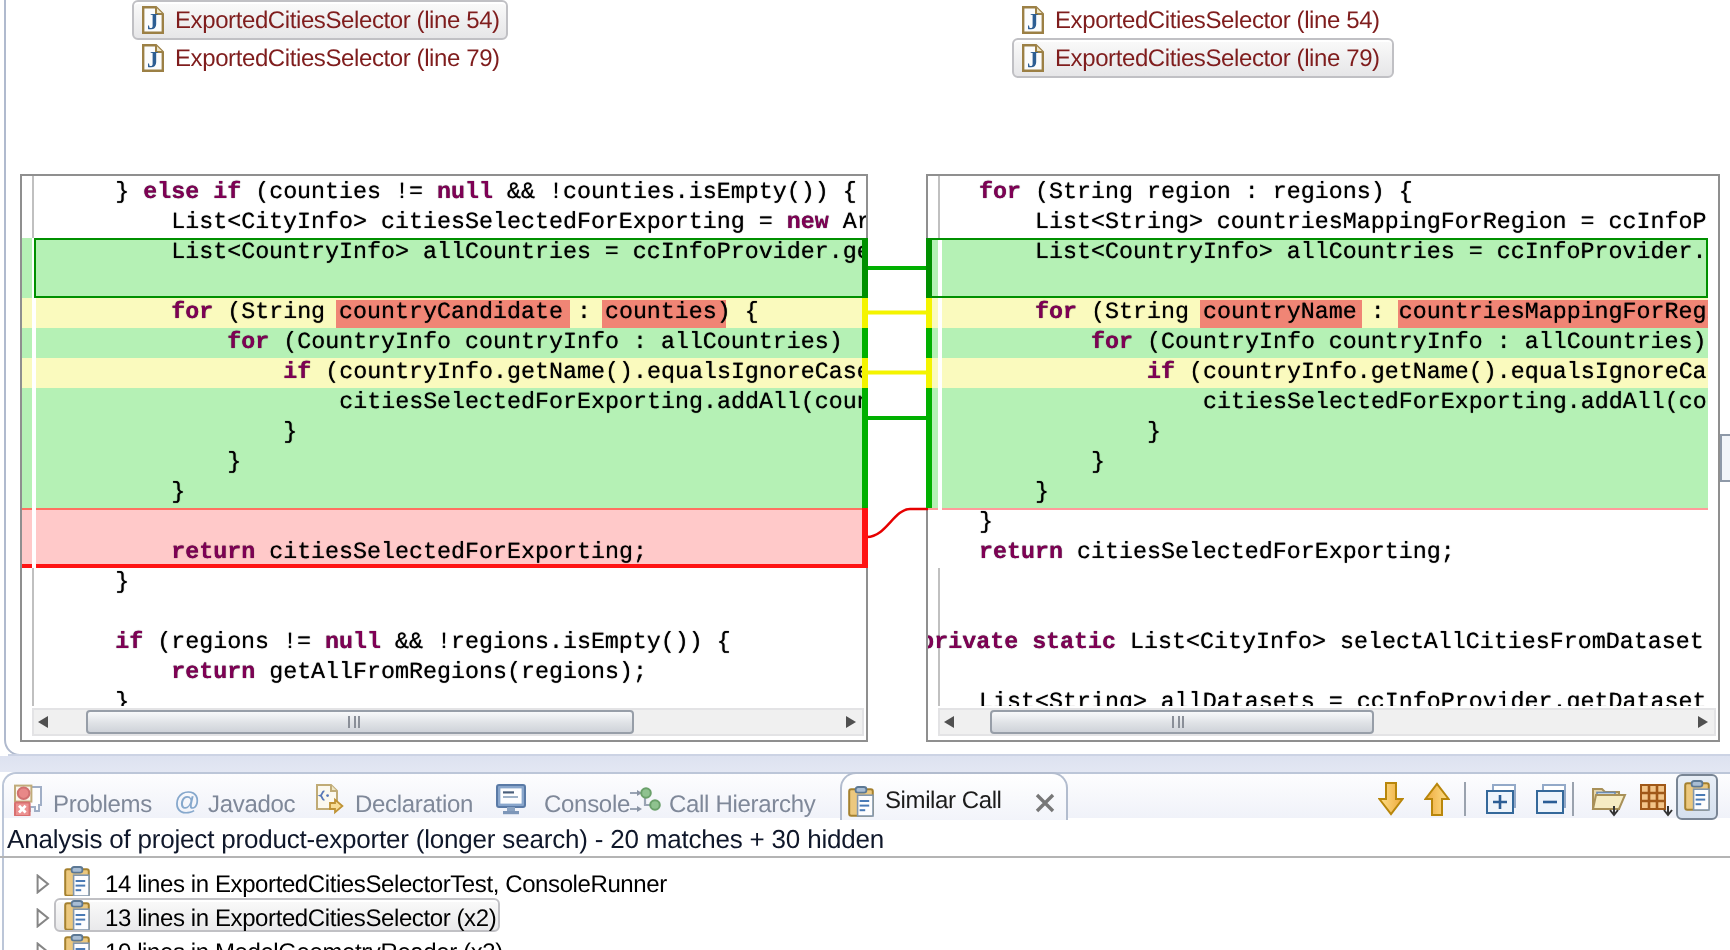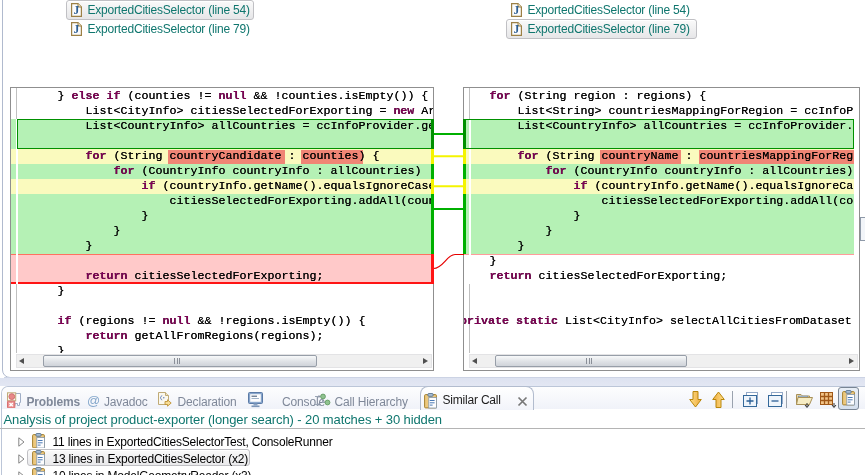--- a/index.html
+++ b/index.html
@@ -1,21 +1,21 @@
 <!DOCTYPE html>
 <html><head><meta charset="utf-8"><style>
 html,body{margin:0;padding:0;}
 body{width:865px;height:475px;position:relative;overflow:hidden;background:#fff;
      font-family:"Liberation Sans",sans-serif;}
 .abs{position:absolute;}
 .cl{position:absolute;height:15px;line-height:15px;white-space:pre;
     font-family:"Liberation Mono",monospace;font-size:11.67px;color:#000;
     text-shadow:0 0 0.45px rgba(0,0,0,0.85);}
 .cl b{font-weight:bold;}
-.uit{font-size:12px;color:#0f766e;letter-spacing:-0.2px;}
+.uit{font-size:12px;color:#7f1d1d;letter-spacing:-0.2px;}
 .trt{font-size:12px;color:#000;letter-spacing:-0.2px;}
 .tabt{font-size:12px;color:#7f8899;letter-spacing:-0.15px;}
 </style></head><body>
 
 <div class="abs" style="left:2px;top:-10px;width:880px;height:386px;background:#fff;border:1px solid #b0bace;border-radius:8px;"></div>
 <div class="abs" style="left:4px;top:377px;width:861px;height:1px;background:#ccd3e4;"></div>
 <div class="abs" style="left:0;top:378px;width:865px;height:8px;background:linear-gradient(#dde2f0,#e3e7f3);"></div>
 <div class="abs" style="left:66px;top:0px;width:186px;height:18px;background:linear-gradient(#fafafa,#e6e6e8);border:1px solid #c0c0c4;border-radius:3px;box-shadow:inset 0 1px 0 #fff;"></div>
 <svg class="abs" style="left:70.5px;top:3px" width="11" height="14" viewBox="0 0 11 14">
 <path d="M0.6 0.6 H7 L10.4 4 V13.4 H0.6 Z" fill="#fbfcfd" stroke="#9c8045" stroke-width="1.2"></path>
@@ -97,20 +97,21 @@
 <div class="cl" style="left:517.5px;top:149px"><b style="color:#7f0055">for</b> (String countryName : countriesMappingForRegion) {</div>
 <div class="cl" style="left:545.5px;top:164px"><b style="color:#7f0055">for</b> (CountryInfo countryInfo : allCountries)</div>
 <div class="cl" style="left:573.5px;top:179px"><b style="color:#7f0055">if</b> (countryInfo.getName().equalsIgnoreCase(c</div>
 <div class="cl" style="left:601.5px;top:194px">citiesSelectedForExporting.addAll(countryIn</div>
 <div class="cl" style="left:573.5px;top:209px">}</div>
 <div class="cl" style="left:545.5px;top:224px">}</div>
 <div class="cl" style="left:517.5px;top:239px">}</div>
 <div class="cl" style="left:489.5px;top:254px">}</div>
 <div class="cl" style="left:489.5px;top:269px"><b style="color:#7f0055">return</b> citiesSelectedForExporting;</div>
 <div class="cl" style="left:460.1px;top:314px"><b style="color:#7f0055">private</b> <b style="color:#7f0055">static</b> List&lt;CityInfo&gt; selectAllCitiesFromDataset</div>
+<div class="cl" style="left:489.5px;top:344px">List&lt;String&gt; allDatasets = ccInfoProvider.getDataset</div>
 </div>
   </div>
 <div class="abs" style="left:469px;top:353.5px;width:389px;height:14px;background:#f0f0f0;border:1px solid #e3e3e5;box-sizing:border-box;"></div>
 <div class="abs" style="left:472px;top:357.5px;width:0;height:0;border-right:5px solid #505050;border-top:3.5px solid transparent;border-bottom:3.5px solid transparent;"></div>
 <div class="abs" style="left:849px;top:357.5px;width:0;height:0;border-left:5px solid #505050;border-top:3.5px solid transparent;border-bottom:3.5px solid transparent;"></div>
 <div class="abs" style="left:495px;top:354.5px;width:192px;height:12px;background:linear-gradient(#f8f9fa,#dfe2e6 55%,#cfd3d9);border:1px solid #979ea8;border-radius:2px;box-sizing:border-box;"></div>
 <div class="abs" style="left:586px;top:357.5px;width:2px;height:6px;border-left:1px solid #8a8f98;border-right:1px solid #8a8f98;"></div>
 <div class="abs" style="left:591px;top:357.5px;width:1px;height:6px;background:#8a8f98;"></div>
 <div class="abs" style="left:860px;top:217px;width:5px;height:22px;border:1px solid #8e99a8;border-right:none;background:#f2f5f9;"></div>
 <svg class="abs" style="left:432px;top:87px" width="33" height="200" viewBox="0 0 33 200">
@@ -131,40 +132,40 @@
 <div class="abs" style="left:463px;top:179px;width:2.5px;height:14.5px;background:#f4f400;"></div>
 <div class="abs" style="left:1px;top:386px;width:872px;height:95px;background:#fff;border:1px solid #bcc6d8;border-bottom:none;border-top-left-radius:7px;"></div>
 <div class="abs" style="left:2px;top:387px;width:863px;height:22px;background:linear-gradient(#fdfdfe,#f0f2f9);border-top-left-radius:7px;"></div>
 <svg class="abs" style="left:7px;top:392px" width="16" height="16" viewBox="0 0 16 16">
 <path d="M7.5 1.5 H13.5 V10.5 H12.5 V13.5 H10.5 L10.5 11.5 H8 V13.5 H7.5 Z" fill="#fdfdfe" stroke="#a0aec6"></path>
 <rect x="0.5" y="0.8" width="8.2" height="8" fill="#faf6ea" stroke="#c0ab7a"></rect>
 <circle cx="4.8" cy="4.6" r="2.9" fill="#e88888" stroke="#d07070"></circle>
 <rect x="0.5" y="9.2" width="7.3" height="6.8" rx="0.5" fill="#ec9292" stroke="#d87070"></rect>
 <path d="M2.5 10.9 L5.8 14.2 M5.8 10.9 L2.5 14.2" stroke="#fff" stroke-width="1.4"></path>
 </svg>
-<div class="abs tabt" style="left:26.5px;top:394.5px;font-weight:bold;">Problems</div>
+<div class="abs tabt" style="left:26.5px;top:394.5px;">Problems</div>
 <div class="abs" style="left:87px;top:393px;font-size:13px;color:#86a8cc;">@</div>
 <div class="abs tabt" style="left:104px;top:394.5px;">Javadoc</div>
 <svg class="abs" style="left:157px;top:392px" width="17" height="16" viewBox="0 0 17 16">
 <path d="M1.5 0.5 H8.5 L11.5 3.5 V12.5 H1.5 Z" fill="#fbf8ee" stroke="#c0ab76"></path>
 <path d="M8.5 0.5 V3.5 H11.5" fill="#efe6c4" stroke="#c0ab76"></path>
 <path d="M5.2 3.6 C3.8 3.6 4.4 5.4 3.2 5.8 C4.4 6.2 3.8 8 5.2 8" fill="none" stroke="#5878b8" stroke-width="0.9"></path>
 <circle cx="6.8" cy="5.8" r="0.7" fill="#5878b8"></circle>
 <path d="M8 9.5 H10.5 V7.8 L14.2 11 L10.5 14.2 V12.5 H8 Z" fill="#f7dd96" stroke="#bf9336" stroke-width="0.9"></path>
 </svg>
 <div class="abs tabt" style="left:177.5px;top:394.5px;">Declaration</div>
 <svg class="abs" style="left:248px;top:392px" width="16" height="16" viewBox="0 0 16 16">
 <rect x="0.5" y="0.5" width="14" height="11" rx="1" fill="#89a6cc" stroke="#5a7aa6"></rect>
 <rect x="2.2" y="2.2" width="10.6" height="7.6" fill="#fdfdfe"></rect>
 <line x1="3.5" y1="4.2" x2="9" y2="4.2" stroke="#4a5e7a" stroke-width="1.1"></line>
 <line x1="3.5" y1="6.5" x2="11" y2="6.5" stroke="#9fb2c8"></line>
 <rect x="5.5" y="11.5" width="4" height="2" fill="#8ba3c2"></rect>
 <rect x="3.5" y="13.5" width="8" height="1.6" fill="#7d96b8"></rect>
 </svg>
-<div class="abs tabt" style="left:282px;top:394.5px;">Console</div>
+<div class="abs tabt" style="left:272px;top:394.5px;">Console</div>
 <svg class="abs" style="left:314px;top:392.5px" width="17" height="15" viewBox="0 0 17 15">
 <path d="M1 3.5 H6 M4 3.5 L6 3.5 M1 11.5 H6 M8.5 5 V9.5 H12" fill="none" stroke="#9aa4b4" stroke-width="1.1"></path>
 <path d="M4.5 2 L7 3.5 L4.5 5 Z" fill="#8a94a4"></path>
 <path d="M4.5 10 L7 11.5 L4.5 13 Z" fill="#8a94a4"></path>
 <circle cx="9" cy="3.5" r="2.4" fill="#8fc28f" stroke="#6aa06a"></circle>
 <circle cx="13.5" cy="9.5" r="2.4" fill="#8fc28f" stroke="#6aa06a"></circle>
 </svg>
 <div class="abs tabt" style="left:334.5px;top:394.5px;">Call Hierarchy</div>
 <div class="abs" style="left:419.5px;top:386px;width:114px;height:24px;background:linear-gradient(#ffffff,#f2f4fa);border:1px solid #b2bcce;border-bottom:none;border-radius:8px 8px 0 0;box-sizing:border-box;"></div>
 <svg class="abs" style="left:424px;top:393px" width="13.0" height="15.5" viewBox="0 0 13 15.5">
@@ -222,35 +223,35 @@
 </svg>
 <div class="abs" style="left:837.5px;top:386.5px;width:21px;height:23px;background:linear-gradient(#e8eef6,#d5e0ee);border:1px solid #798594;border-radius:3px;box-sizing:border-box;"></div>
 <svg class="abs" style="left:841.5px;top:390px" width="13.0" height="15.5" viewBox="0 0 13 15.5">
 <rect x="0.6" y="1.6" width="11.8" height="13.3" rx="1" fill="#ecc87e" stroke="#a5812f" stroke-width="1"></rect>
 <rect x="3.8" y="0.5" width="5.4" height="2.8" rx="1.2" fill="#a8bdd4" stroke="#5c7894" stroke-width="0.9"></rect>
 <rect x="4.8" y="4.6" width="7.7" height="10.4" fill="#fdfdfe" stroke="#8296ac" stroke-width="0.8"></rect>
 <line x1="5.8" y1="7.5" x2="10.6" y2="7.5" stroke="#4a7ab5"></line>
 <line x1="5.8" y1="9.8" x2="10.6" y2="9.8" stroke="#4a7ab5"></line>
 <line x1="5.8" y1="12.1" x2="8.6" y2="12.1" stroke="#4a7ab5"></line>
 </svg>
-<div class="abs" style="left:3.5px;top:412px;font-size:13px;letter-spacing:-0.1px;color:#0f766e;">Analysis of project product-exporter (longer search) - 20 matches + 30 hidden</div>
+<div class="abs" style="left:3.5px;top:412px;font-size:13px;letter-spacing:-0.1px;color:#0f172a;">Analysis of project product-exporter (longer search) - 20 matches + 30 hidden</div>
 <div class="abs" style="left:0px;top:427.5px;width:865px;height:1px;background:#b4b4b4;"></div>
 <div class="abs" style="left:27px;top:448.5px;width:223px;height:17px;background:linear-gradient(#fafafa,#e9e9eb);border:1px solid #c0c0c4;border-radius:3px;box-sizing:border-box;box-shadow:inset 0 1px 0 #fff;"></div>
 <svg class="abs" style="left:17.5px;top:437px" width="7" height="10" viewBox="0 0 7 10">
 <path d="M0.8 0.8 L6 5 L0.8 9.2 Z" fill="#fff" stroke="#868686"></path>
 </svg>
 <svg class="abs" style="left:31.5px;top:432.5px" width="13.0" height="15.5" viewBox="0 0 13 15.5">
 <rect x="0.6" y="1.6" width="11.8" height="13.3" rx="1" fill="#ecc87e" stroke="#a5812f" stroke-width="1"></rect>
 <rect x="3.8" y="0.5" width="5.4" height="2.8" rx="1.2" fill="#a8bdd4" stroke="#5c7894" stroke-width="0.9"></rect>
 <rect x="4.8" y="4.6" width="7.7" height="10.4" fill="#fdfdfe" stroke="#8296ac" stroke-width="0.8"></rect>
 <line x1="5.8" y1="7.5" x2="10.6" y2="7.5" stroke="#4a7ab5"></line>
 <line x1="5.8" y1="9.8" x2="10.6" y2="9.8" stroke="#4a7ab5"></line>
 <line x1="5.8" y1="12.1" x2="8.6" y2="12.1" stroke="#4a7ab5"></line>
 </svg>
-<div class="abs trt" style="left:52.5px;top:435px;">11 lines in ExportedCitiesSelectorTest, ConsoleRunner</div>
+<div class="abs trt" style="left:52.5px;top:435px;">14 lines in ExportedCitiesSelectorTest, ConsoleRunner</div>
 <svg class="abs" style="left:17.5px;top:454px" width="7" height="10" viewBox="0 0 7 10">
 <path d="M0.8 0.8 L6 5 L0.8 9.2 Z" fill="#fff" stroke="#868686"></path>
 </svg>
 <svg class="abs" style="left:31.5px;top:449.5px" width="13.0" height="15.5" viewBox="0 0 13 15.5">
 <rect x="0.6" y="1.6" width="11.8" height="13.3" rx="1" fill="#ecc87e" stroke="#a5812f" stroke-width="1"></rect>
 <rect x="3.8" y="0.5" width="5.4" height="2.8" rx="1.2" fill="#a8bdd4" stroke="#5c7894" stroke-width="0.9"></rect>
 <rect x="4.8" y="4.6" width="7.7" height="10.4" fill="#fdfdfe" stroke="#8296ac" stroke-width="0.8"></rect>
 <line x1="5.8" y1="7.5" x2="10.6" y2="7.5" stroke="#4a7ab5"></line>
 <line x1="5.8" y1="9.8" x2="10.6" y2="9.8" stroke="#4a7ab5"></line>
 <line x1="5.8" y1="12.1" x2="8.6" y2="12.1" stroke="#4a7ab5"></line>

